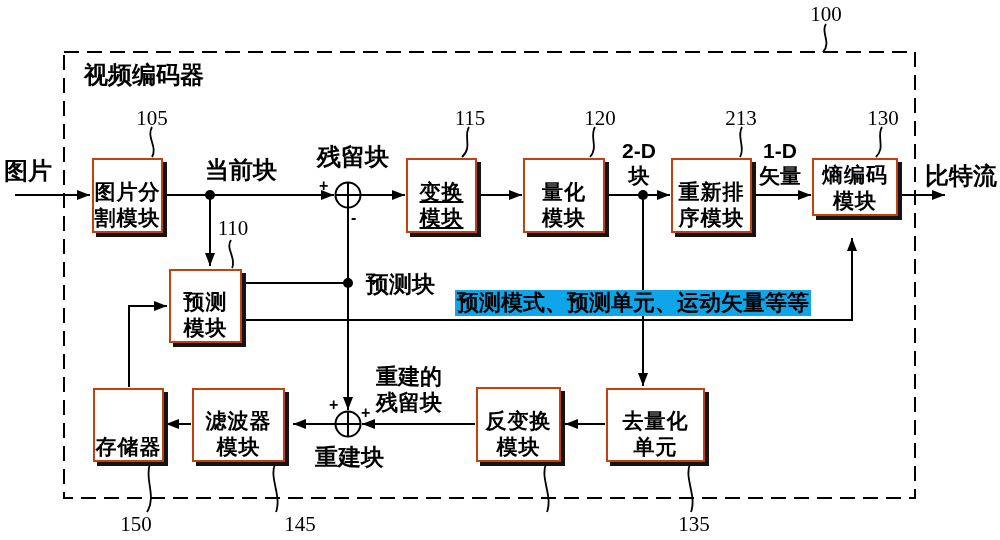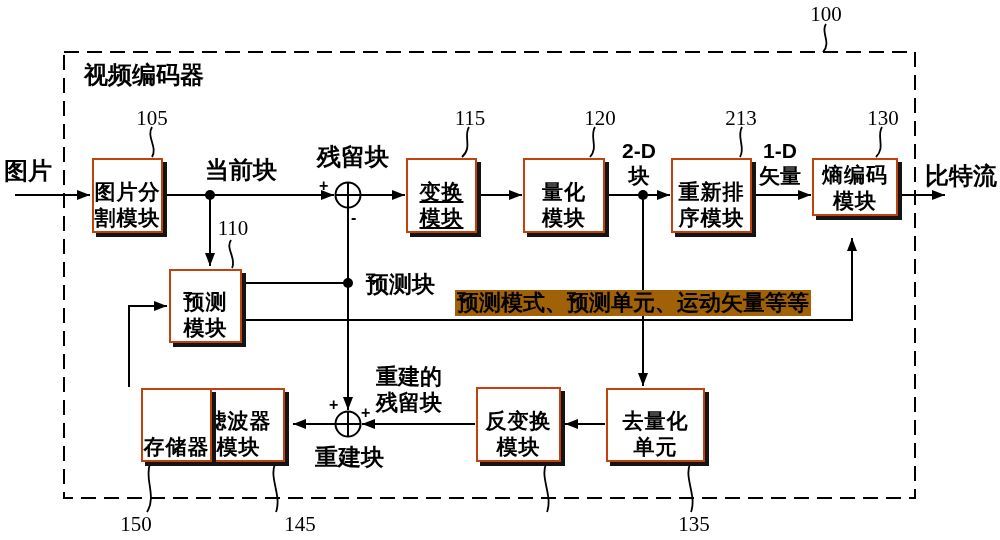--- a/index.html
+++ b/index.html
@@ -12,21 +12,21 @@
     position:absolute;display:flex;align-items:flex-end;justify-content:center;
     background:#fff;border:2px solid #c2410c;box-shadow:4px 4px 0 #141414;
     text-align:center;box-sizing:border-box;
   }
   .box .lbl{
     white-space:pre-line;font-weight:700;font-size:21px;line-height:26px;
     letter-spacing:1px;
   }
   .t{position:absolute;font-weight:700;font-size:23px;line-height:26px;white-space:pre-line;}
   .t.center{text-align:center;}
-  .t.bg{background:#a16207;padding:0 2px;}
+  .t.bg{background:#0ea5e9;padding:0 2px;}
   .n{
     position:absolute;font-family:"Liberation Serif",serif;font-size:21px;
     width:46px;text-align:center;font-weight:400;
   }
   .sign{position:absolute;font-weight:700;font-size:16px;line-height:16px;}
 </style>
 </head>
 <body>
 
 <div id="stage">
@@ -125,21 +125,21 @@
 单元</span>
   </div>
   <div class="box" style="left:476px;top:387px;width:85px;height:75px;">
     <span class="lbl">反变换
 模块</span>
   </div>
   <div class="box" style="left:192px;top:388px;width:93px;height:74px;">
     <span class="lbl">滤波器
 模块</span>
   </div>
-  <div class="box" style="left:93px;top:388px;width:71px;height:74px;margin-left:48px;">
+  <div class="box" style="left:93px;top:388px;width:71px;height:74px;">
     <span class="lbl">存储器</span>
   </div>
 
   <div class="n" style="left:803px;top:2px;">100</div>
   <div class="n" style="left:129px;top:106px;">105</div>
   <div class="n" style="left:210px;top:216px;">110</div>
   <div class="n" style="left:447px;top:106px;">115</div>
   <div class="n" style="left:577px;top:106px;">120</div>
   <div class="n" style="left:718px;top:106px;">213</div>
   <div class="n" style="left:860px;top:106px;">130</div>

